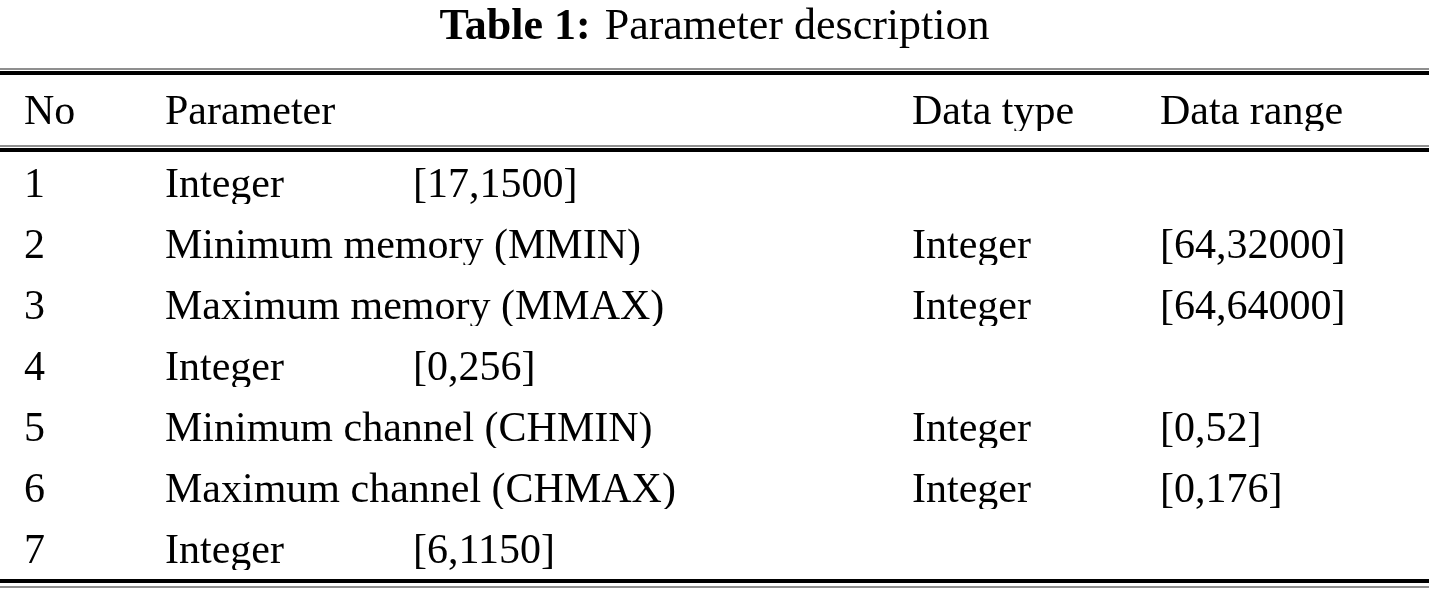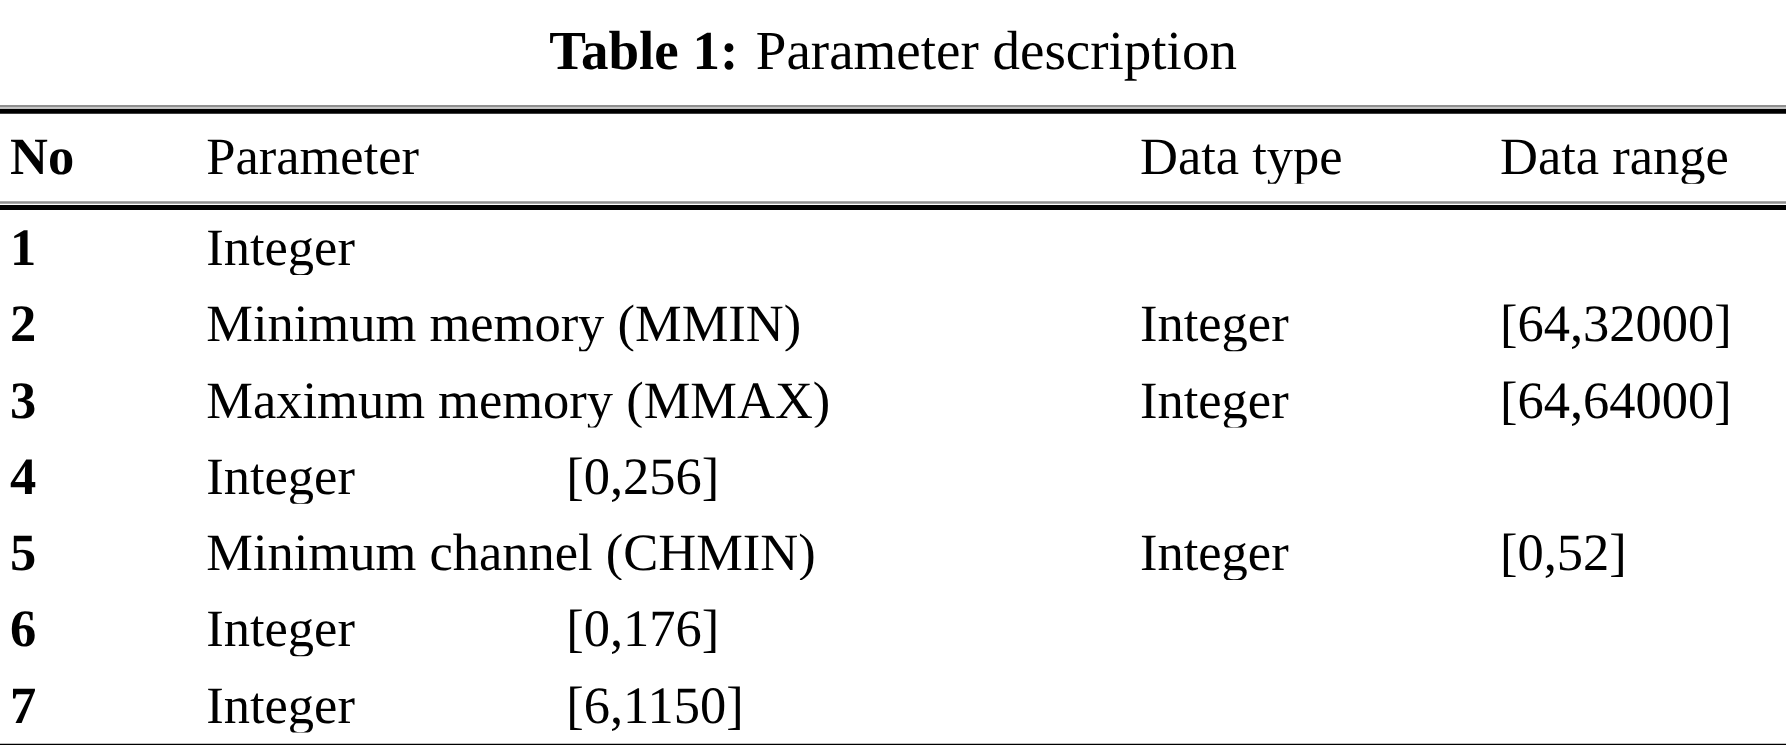--- a/index.html
+++ b/index.html
@@ -10,21 +10,21 @@
   .page {
     position: relative;
     width: 1429px;
     height: 596px;
     background: #ffffff;
     color: #000000;
     font-family: "Liberation Serif", "DejaVu Serif", serif;
     overflow: hidden;
   }
   .caption {
-    margin-top: 16px;
+    margin-top: 0;
     height: 50px;
     line-height: 50px;
     text-align: center;
     font-size: 44px;
     white-space: nowrap;
   }
   .caption .caption-label {
     font-weight: bold;
   }
   .caption .caption-text {
@@ -45,24 +45,24 @@
   .header-row { height: 70px; }
   .body-row   { height: 61px; }
 
   .cell {
     box-sizing: border-box;
     font-size: 42px;
     line-height: 1;
     white-space: nowrap;
     overflow: hidden;
   }
-  .c-no    { width: 165px; padding-left: 8px; font-weight: bold; }
+  .c-no    { width: 165px; padding-left: 24px; }
   .c-param { width: 747px; }
   .c-type  { width: 248px; }
-  .c-range { flex: 1; margin-left: 40px; }
+  .c-range { flex: 1; }
 </style>
 </head>
 <body>
 
 <div class="page">
 
   <div class="caption">
     <span class="caption-label">Table 1:</span><span class="caption-text">Parameter description</span>
   </div>
 
@@ -83,20 +83,21 @@
     <div class="rule-gray"></div>
       <div class="gap1"></div>
       <div class="rule-black"></div>
   </div>
 
   <div class="tbody">
 
     <div class="trow body-row">
       <div class="cell c-no">1</div>
       <div class="cell c-type">Integer</div>
+      <div class="cell c-range">[17,1500]</div>
     </div>
 
     <div class="trow body-row">
       <div class="cell c-no">2</div>
       <div class="cell c-param">Minimum memory (MMIN)</div>
       <div class="cell c-type">Integer</div>
       <div class="cell c-range">[64,32000]</div>
     </div>
 
     <div class="trow body-row">
@@ -114,20 +115,21 @@
 
     <div class="trow body-row">
       <div class="cell c-no">5</div>
       <div class="cell c-param">Minimum channel (CHMIN)</div>
       <div class="cell c-type">Integer</div>
       <div class="cell c-range">[0,52]</div>
     </div>
 
     <div class="trow body-row">
       <div class="cell c-no">6</div>
+      <div class="cell c-param">Maximum channel (CHMAX)</div>
       <div class="cell c-type">Integer</div>
       <div class="cell c-range">[0,176]</div>
     </div>
 
     <div class="trow body-row">
       <div class="cell c-no">7</div>
       <div class="cell c-type">Integer</div>
       <div class="cell c-range">[6,1150]</div>
     </div>
 

